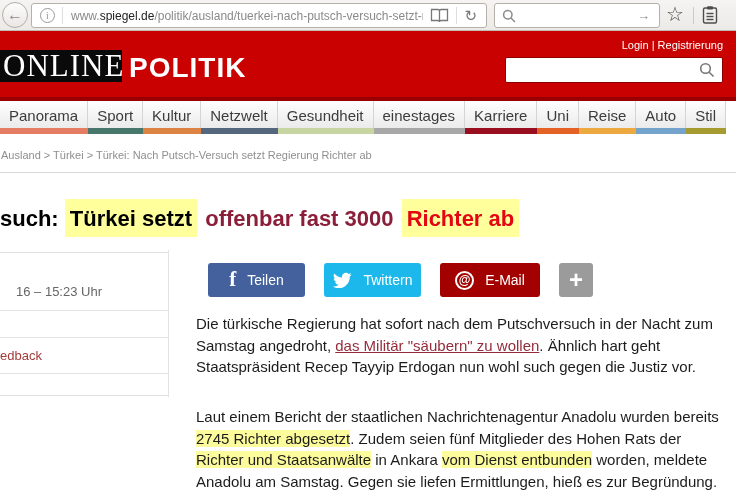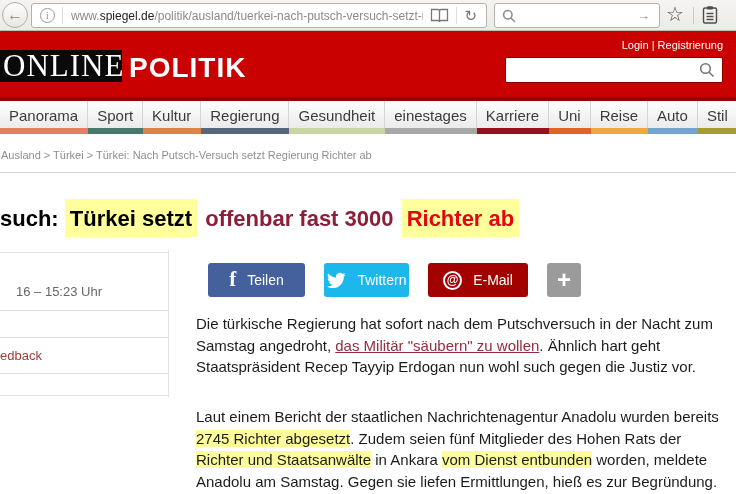--- a/index.html
+++ b/index.html
@@ -64,21 +64,21 @@
   
   .sline { position:absolute; left:0; width:168px; height:1px; background:#e2e2e2; }
   .vline { position:absolute; left:168px; top:250px; width:1px; height:147px; background:#e2e2e2; }
   .side-date { position:absolute; left:16px; top:284px; font-size:13px; color:#666; }
   .side-feedback { position:absolute; left:0; top:348px; font-size:13px; color:#a33a3a; text-decoration:none; }
   
   .share-row { position:absolute; left:208px; top:263px; display:flex; gap:19px; }
   .share-btn { height:34px; border-radius:3px; color:#fff; font-size:14px;
     display:flex; align-items:center; justify-content:center; gap:11px; }
   .btn-fb { width:97px; }
-  .btn-tw { width:85px; }
+  .btn-tw { width:97px; }
   .btn-em { width:100px; }
   .btn-plus { width:34px; font-size:24px; font-weight:bold; }
   .fb-f { font-family:"Liberation Serif", serif; font-weight:bold; font-size:21px; margin-top:-2px; }
   .at-circle { width:19px; height:19px; border:2px solid #fff; border-radius:50%;
     font-size:12px; line-height:15px; text-align:center; font-weight:bold; }
   
   .para { position:absolute; left:196px; width:534px; font-size:15px;
     line-height:21.5px; color:#1c1c1c; }
   .p1 { top:313px; }
   .p2 { top:406px; }
@@ -155,21 +155,21 @@
     </div>
     <div class="navitem">
       <span class="navlabel">Sport</span>
       <span class="navstrip" style="background-color: rgb(72, 119, 107);"></span>
     </div>
     <div class="navitem">
       <span class="navlabel">Kultur</span>
       <span class="navstrip" style="background-color: rgb(221, 132, 69);"></span>
     </div>
     <div class="navitem">
-      <span class="navlabel">Regierung</span>
+      <span class="navlabel">Netzwelt</span>
       <span class="navstrip" style="background-color: rgb(85, 103, 125);"></span>
     </div>
     <div class="navitem">
       <span class="navlabel">Gesundheit</span>
       <span class="navstrip" style="background-color: rgb(198, 213, 162);"></span>
     </div>
     <div class="navitem">
       <span class="navlabel">einestages</span>
       <span class="navstrip" style="background-color: rgb(168, 168, 168);"></span>
     </div>

